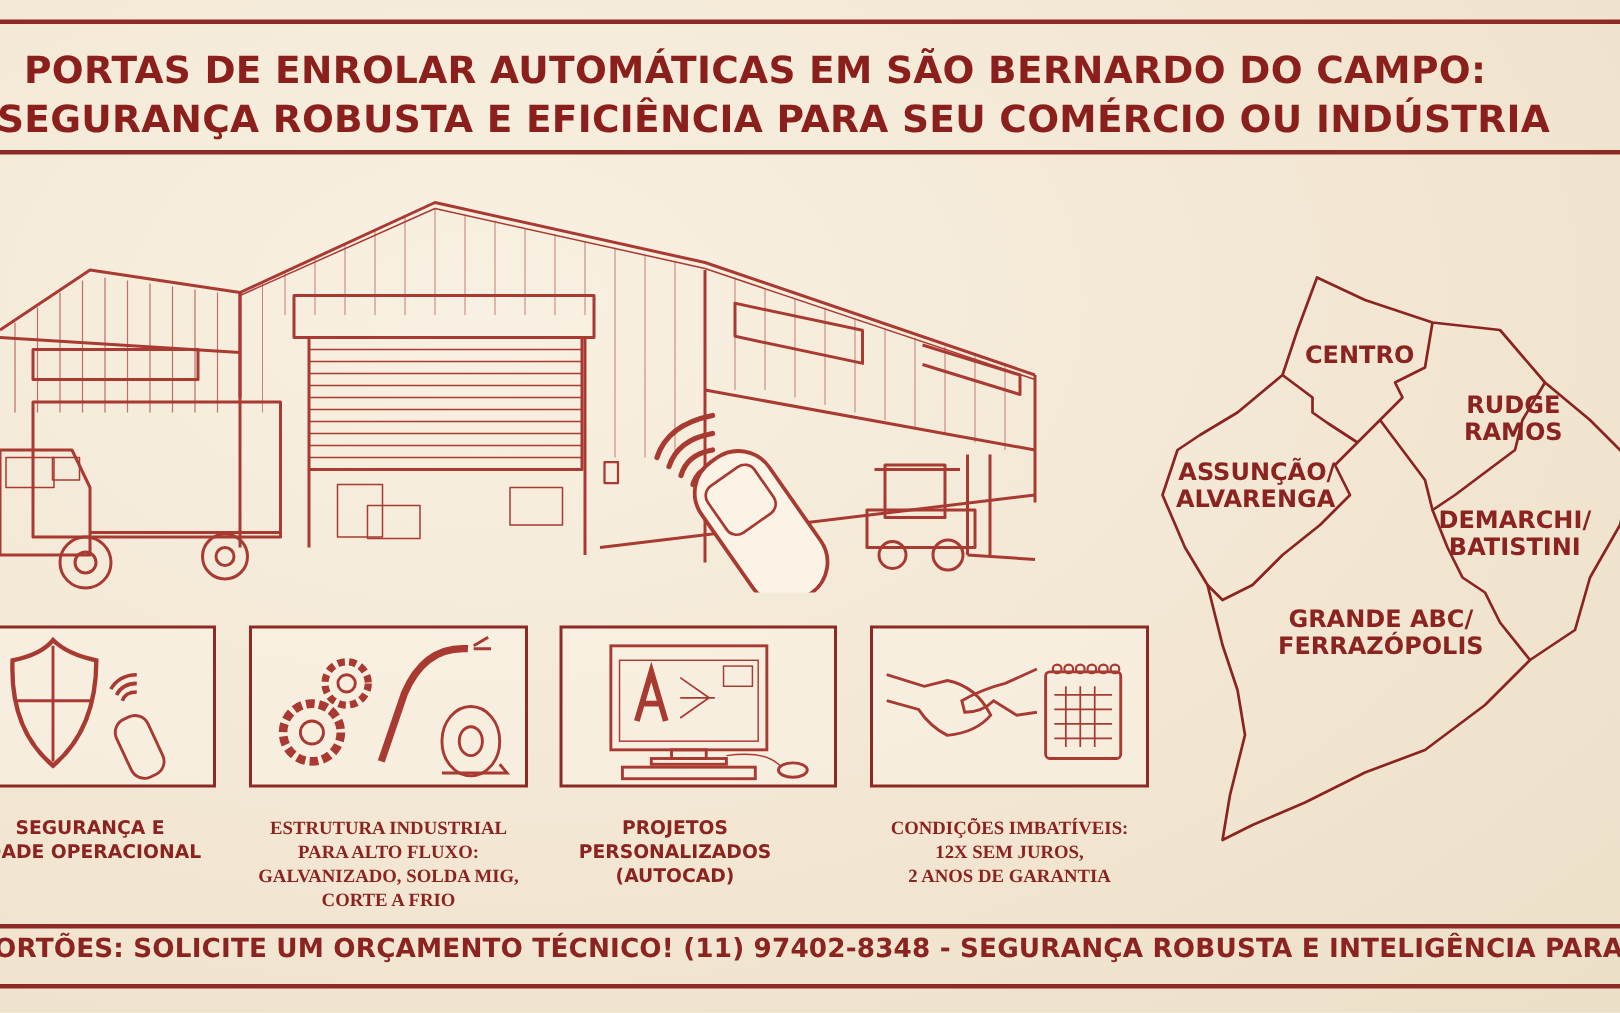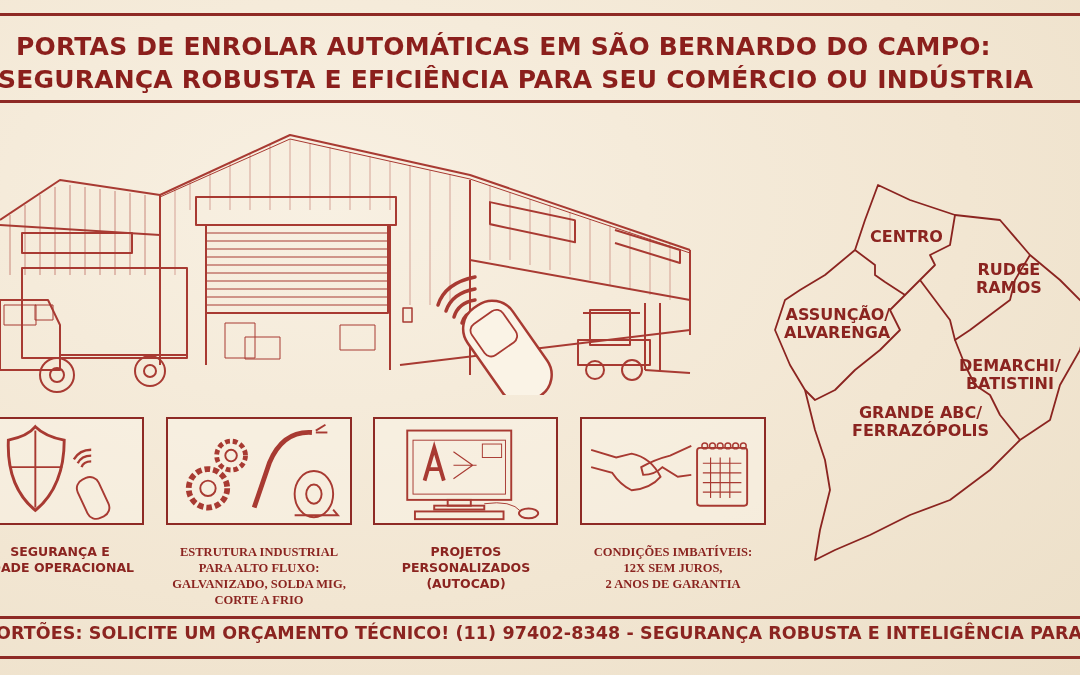--- a/index.html
+++ b/index.html
@@ -223,39 +223,39 @@
       </g>
   </svg>
 </div>
 
 <div class="caption" style="left:-40px; width:200px;">SEGURANÇA E
 IDADE OPERACIONAL</div>
 <div class="caption" style="left:159px; width:200px;font-family:Liberation Serif, serif;">ESTRUTURA INDUSTRIAL
 PARA ALTO FLUXO:
 GALVANIZADO, SOLDA MIG,
 CORTE A FRIO</div>
-<div class="caption" style="left:366px; width:200px;">PROJETOS
+<div class="caption" style="left:350px; width:200px;">PROJETOS
 PERSONALIZADOS
 (AUTOCAD)</div>
 <div class="caption" style="left:573px; width:200px;font-family:Liberation Serif, serif;">CONDIÇÕES IMBATÍVEIS:
 12X SEM JUROS,
 2 ANOS DE GARANTIA</div>
 
 <svg class="map" viewBox="0 0 330 440" fill="none" stroke="#8b2420" stroke-width="1.8" stroke-linejoin="round">
   <path d="M118,15 L150,30 L195,45 L240,50 L270,85 L300,110 L320,130 L330,140 L320,180 L300,215 L290,250 L260,270 L230,300 L190,330 L150,345 L110,365 L75,380 L55,390 L60,360 L70,320 L65,290 L55,260 L45,220 L30,195 L15,160 L25,130 L40,120 L65,105 L95,80 L105,50 L118,15 Z"></path>
   <path d="M95,80 L115,95 L115,105 L125,112 L145,125 L160,110 L175,95 L170,85 L190,75 L195,45"></path>
   <path d="M160,110 L175,130 L190,150 L195,170 L210,160 L230,145 L250,130 L255,110 L270,85"></path>
   <path d="M145,125 L130,140 L140,160 L120,180 L95,200 L75,220 L55,230 L45,220"></path>
   <path d="M195,170 L205,195 L215,215 L230,225 L240,245 L260,270"></path>
 </svg>
 <div class="map-label" style="left:870px; top:228px;">CENTRO</div>
 <div class="map-label" style="left:976px; top:261px;">RUDGE
 RAMOS</div>
 <div class="map-label" style="left:784px; top:306px;text-align:right;">ASSUNÇÃO/
 ALVARENGA</div>
-<div class="map-label" style="left:959px; top:338px;margin-top:19px;">DEMARCHI/
+<div class="map-label" style="left:959px; top:338px;">DEMARCHI/
 BATISTINI</div>
 <div class="map-label" style="left:852px; top:404px;">GRANDE ABC/
 FERRAZÓPOLIS</div>
 
 <div class="rule" style="top:616px;"></div>
 <div class="footer" style="left:-4px; top:623px;">ORTÕES: SOLICITE UM ORÇAMENTO TÉCNICO! (11) 97402-8348 - SEGURANÇA ROBUSTA E INTELIGÊNCIA PARA O SEU NEGÓCIO NO</div>
 <div class="rule" style="top:656px;"></div>
 
 </body></html>

